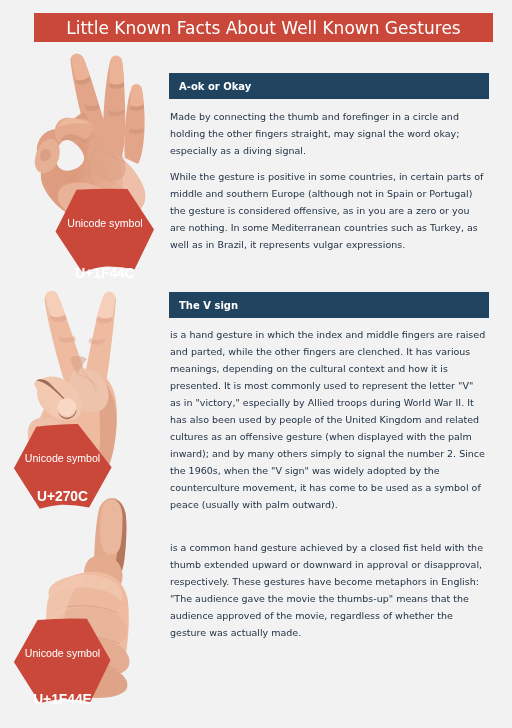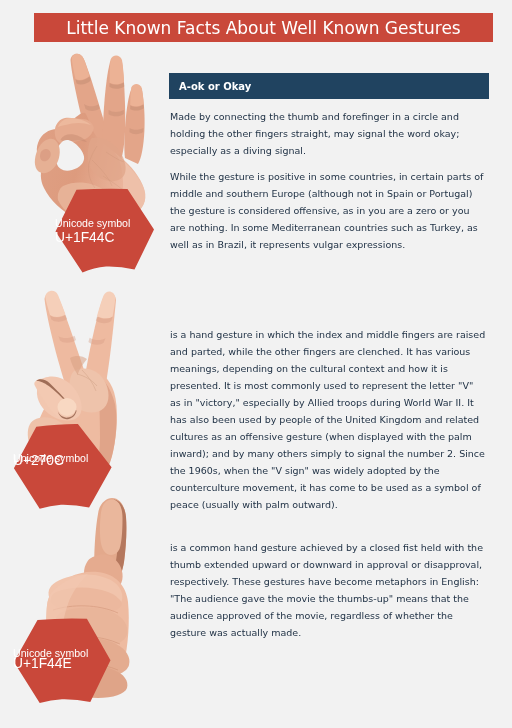--- a/index.html
+++ b/index.html
@@ -6,39 +6,42 @@
   body{width:512px;height:728px;background:#f2f2f2;font-family:"DejaVu Sans",sans-serif;overflow:hidden;}
   .page{position:relative;width:412px;height:728px;background:#f2f2f2;}
   .title-bar{position:absolute;left:34px;top:13px;width:459px;height:29px;background:#c9483a;display:flex;align-items:center;justify-content:center;}
   .title-bar .t{color:#ffffff;font-size:17px;font-weight:normal;}
   .sec-head{position:absolute;background:#204360;display:flex;align-items:center;}
   .sec-head .h{color:#fff;font-size:10px;font-weight:bold;padding-left:10px;text-align:center;}
   .body-text{position:absolute;color:#1c2e42;font-size:9.5px;line-height:17px;}
   .hand{position:absolute;}
   .badge{position:absolute;}
   .badge svg{position:absolute;left:0;top:0;}
-  .badge .txt{position:absolute;left:0;width:100%;color:#fff;}
+  .badge .txt{position:absolute;left:0;width:100%;text-align:center;color:#fff;}
   .badge .lbl{font-size:10.6px;font-family:"Liberation Sans",sans-serif;}
-  .badge .code{font-size:13.8px;font-weight:normal;font-family:"Liberation Sans",sans-serif;}
+  .badge .code{font-size:13.8px;font-weight:bold;font-family:"Liberation Sans",sans-serif;margin-top:36px;}
 </style>
 </head>
 <body>
 
 <div class="page">
 
   <div class="title-bar">
     <span class="t">Little Known Facts About Well Known Gestures</span>
   </div>
 
   <div class="sec-head" style="left:169px;top:73px;width:320px;height:26px;">
     <span class="h">A-ok or Okay</span>
   </div>
   <div class="body-text" style="left:170px;top:108px;width:316px;">Made by connecting the thumb and forefinger in a circle and holding the other fingers straight, may signal the word okay; especially as a diving signal.</div>
   <div class="body-text" style="left:170px;top:168px;width:316px;">While the gesture is positive in some countries, in certain parts of middle and southern Europe (although not in Spain or Portugal) the gesture is considered offensive, as in you are a zero or you are nothing. In some Mediterranean countries such as Turkey, as well as in Brazil, it represents vulgar expressions.</div>
 
+  <div class="sec-head" style="left:169px;top:292px;width:320px;height:26px;">
+    <span class="h">The V sign</span>
+  </div>
   <div class="body-text" style="left:170px;top:326px;width:316px;">is a hand gesture in which the index and middle fingers are raised and parted, while the other fingers are clenched. It has various meanings, depending on the cultural context and how it is presented. It is most commonly used to represent the letter "V" as in "victory," especially by Allied troops during World War II. It has also been used by people of the United Kingdom and related cultures as an offensive gesture (when displayed with the palm inward); and by many others simply to signal the number 2. Since the 1960s, when the "V sign" was widely adopted by the counterculture movement, it has come to be used as a symbol of peace (usually with palm outward).</div>
 
   <div class="body-text" style="left:170px;top:539px;width:316px;">is a common hand gesture achieved by a closed fist held with the thumb extended upward or downward in approval or disapproval, respectively. These gestures have become metaphors in English: "The audience gave the movie the thumbs-up" means that the audience approved of the movie, regardless of whether the gesture was actually made.</div>
 
   <svg class="hand" style="left:0px;top:0px;" width="512" height="728" viewBox="0 0 512 728">
     <defs>
       <linearGradient id="pg1" x1="0.05" y1="0" x2="1" y2="0.25">
         <stop offset="0" stop-color="#dfa084"></stop>
           <stop offset="0.45" stop-color="#dd9b7e"></stop>
           <stop offset="1" stop-color="#edbaa2"></stop>

